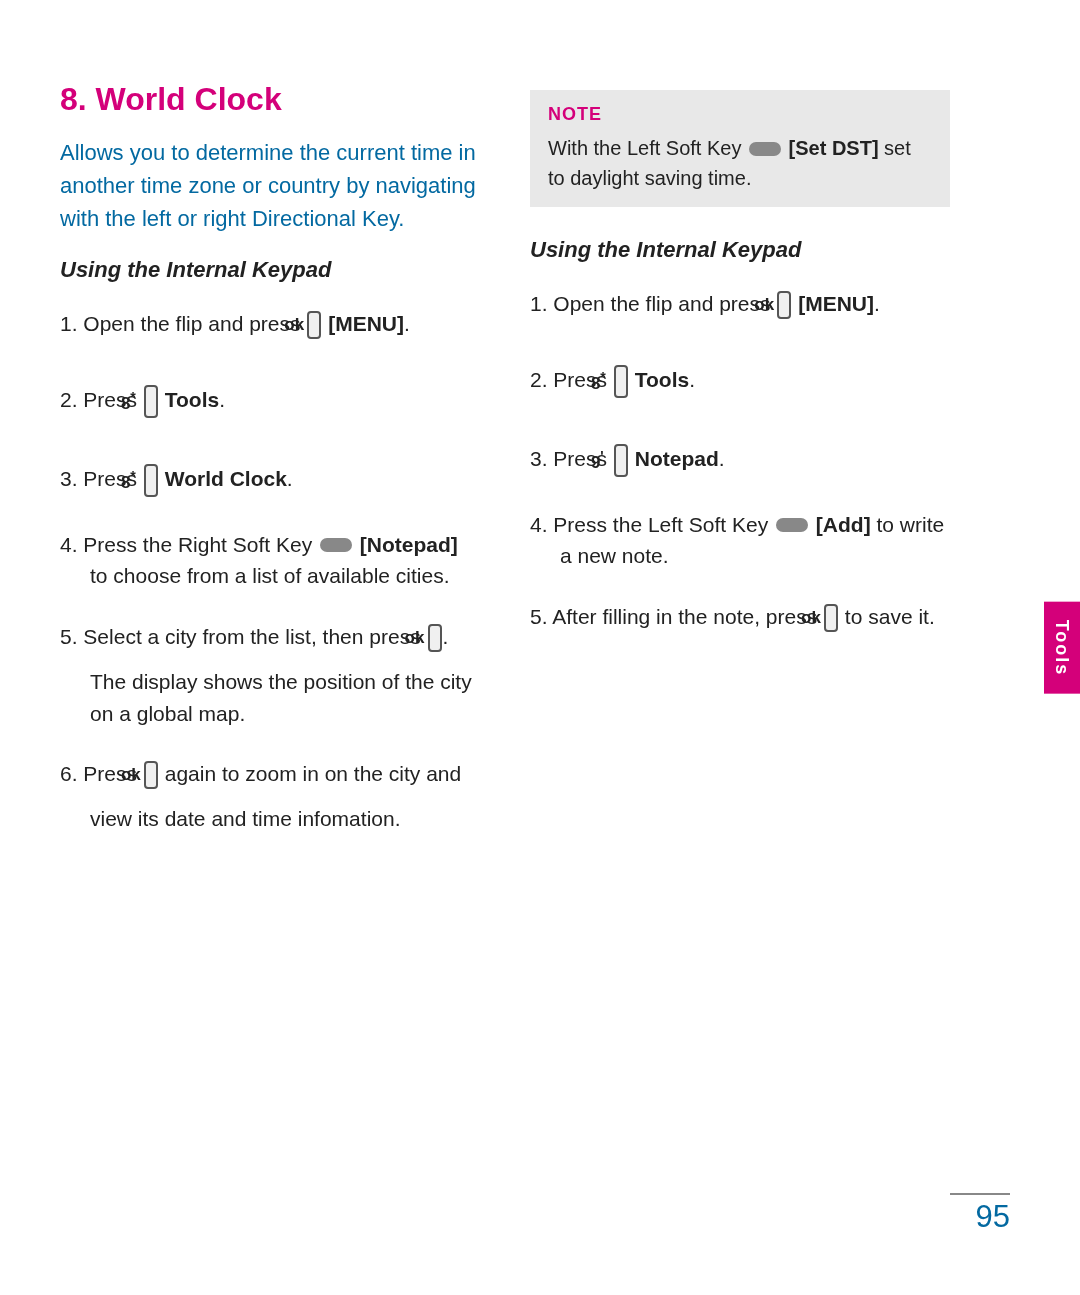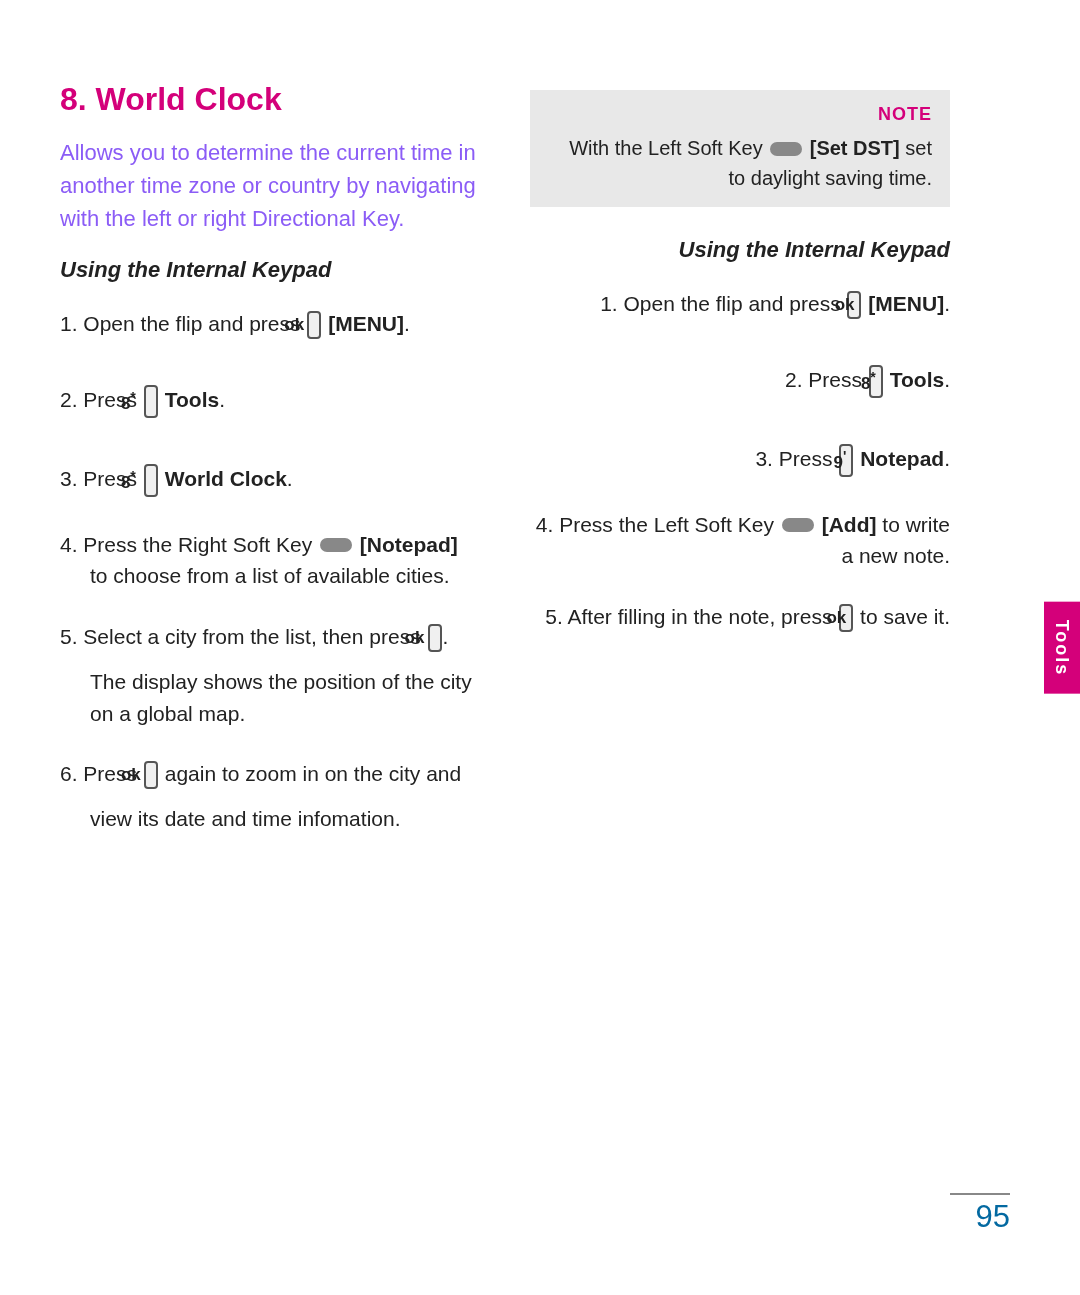--- a/index.html
+++ b/index.html
@@ -25,34 +25,33 @@
     .left-column {
       width: 460px;
       padding-right: 40px;
       flex-shrink: 0;
     }
 
     .right-column {
       width: 430px;
       padding-left: 10px;
       flex-shrink: 0;
-      text-align: right;
     }
 
     .section-title {
       font-size: 32px;
       font-weight: bold;
       color: #d4007a;
       margin-bottom: 18px;
       line-height: 1.2;
     }
 
     .section-body {
       font-size: 22px;
-      color: #8b5cf6;
+      color: #0369a1;
       line-height: 1.5;
       margin-bottom: 22px;
     }
 
     .subsection-title {
       font-size: 22px;
       font-weight: bold;
       color: #222;
       margin-bottom: 14px;
       font-style: italic;

